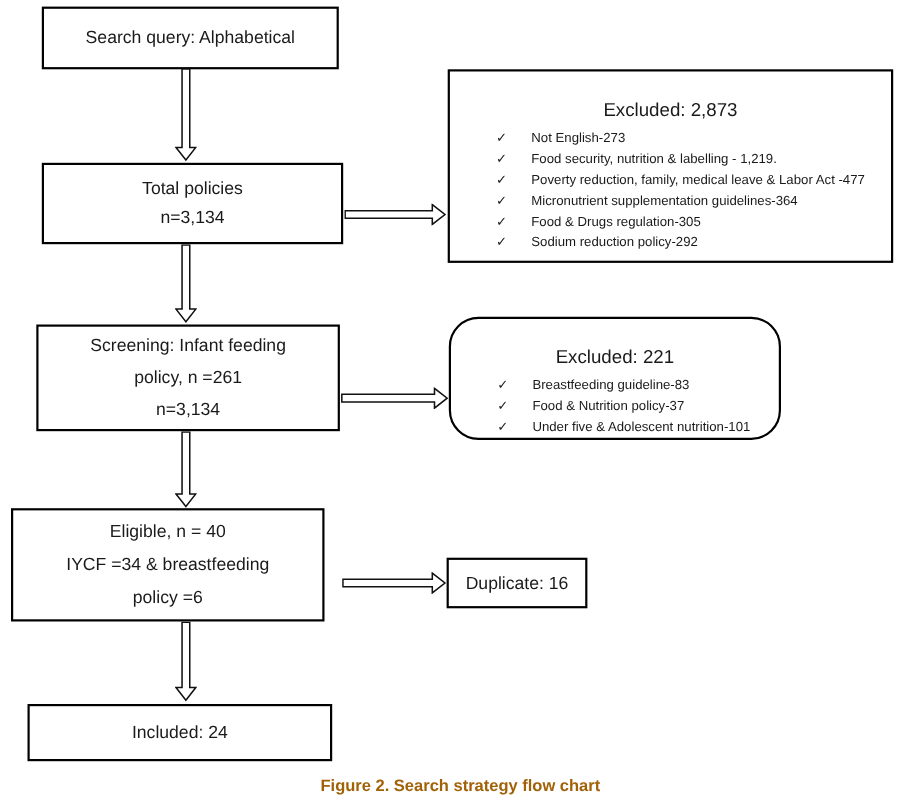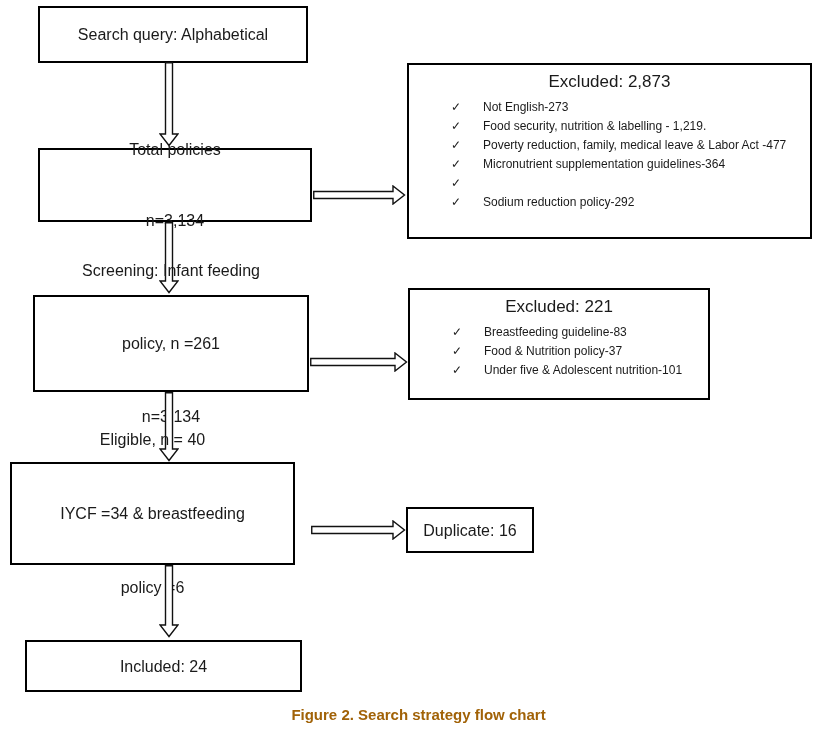--- a/index.html
+++ b/index.html
@@ -22,33 +22,32 @@
     background: #ffffff;
     display: flex;
     flex-direction: column;
     justify-content: center;
     align-items: center;
     text-align: center;
     font-size: 16px;
     line-height: 27px;
     color: #1a1a1a;
     box-sizing: border-box;
-    gap: 44px;
   }
   .side-box {
     position: absolute;
     border: 2px solid #000000;
     background: #ffffff;
     box-sizing: border-box;
     color: #1a1a1a;
   }
   .side-box .title {
     text-align: center;
     font-size: 17px;
-    margin-top: 7px;
+    margin-top: 25px;
     margin-bottom: 6px;
   }
   .side-box .items {
     padding-left: 42px;
     padding-right: 6px;
   }
   .item {
     display: flex;
     align-items: baseline;
     font-size: 12px;
@@ -118,20 +117,21 @@
       <div class="item">
         <span class="check">✓</span>
         <span>Poverty reduction, family, medical leave &amp; Labor Act -477</span>
       </div>
       <div class="item">
         <span class="check">✓</span>
         <span>Micronutrient supplementation guidelines-364</span>
       </div>
       <div class="item">
         <span class="check">✓</span>
+        <span>Food &amp; Drugs regulation-305</span>
       </div>
       <div class="item">
         <span class="check">✓</span>
         <span>Sodium reduction policy-292</span>
       </div>
     </div>
   </div>
 
   <svg class="arrow" style="left:159px; top:222px;" width="20" height="72" viewBox="0 0 20 72">
     <path d="M6.5,0.75 L6.5,59 L1,59 L10,70.5 L19,59 L13.5,59 L13.5,0.75 Z"></path>
@@ -140,21 +140,21 @@
   <div class="box" style="left:33px; top:295px; width:276px; height:97px; line-height:29px;">
     <div>Screening: Infant feeding</div>
     <div>policy, n =261</div>
     <div>n=3,134</div>
   </div>
 
   <svg class="arrow" style="left:310px; top:352px;" width="98" height="20" viewBox="0 0 98 20">
     <path d="M0.75,6.5 L85,6.5 L85,1 L96.5,10 L85,19 L85,13.5 L0.75,13.5 Z"></path>
   </svg>
 
-  <div class="side-box" style="left:408px; top:288px; width:302px; height:112px;">
+  <div class="side-box" style="left:408px; top:288px; width:302px; height:112px;border-radius:27px;">
     <div class="title">Excluded: 221</div>
     <div class="items">
       <div class="item">
         <span class="check">✓</span>
         <span>Breastfeeding guideline-83</span>
       </div>
       <div class="item">
         <span class="check">✓</span>
         <span>Food &amp; Nutrition policy-37</span>
       </div>

